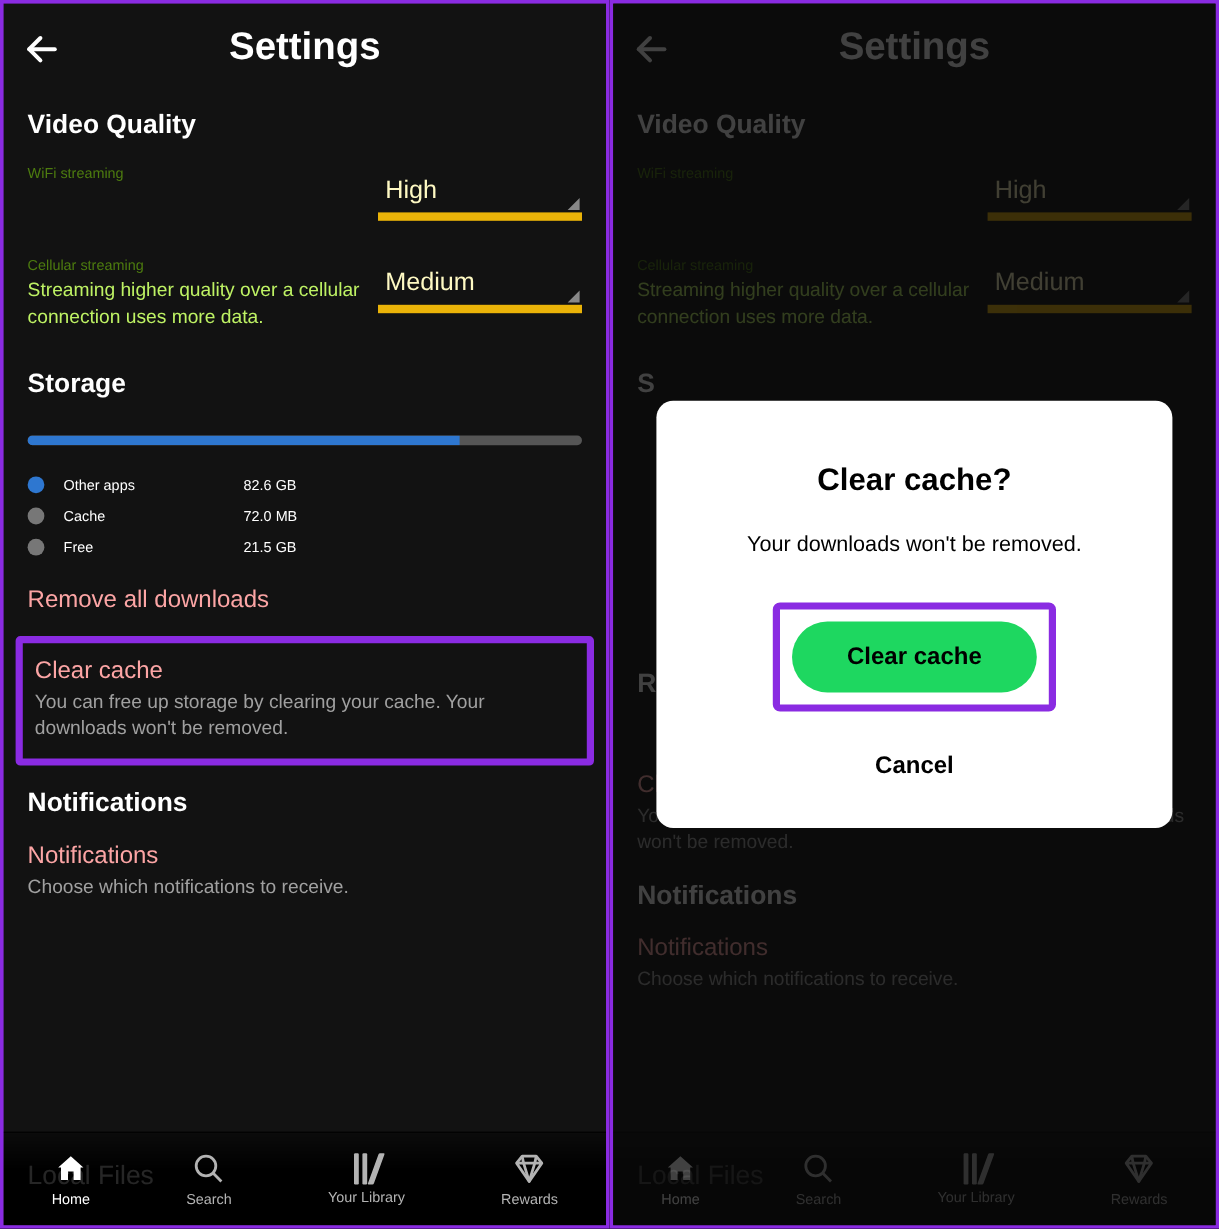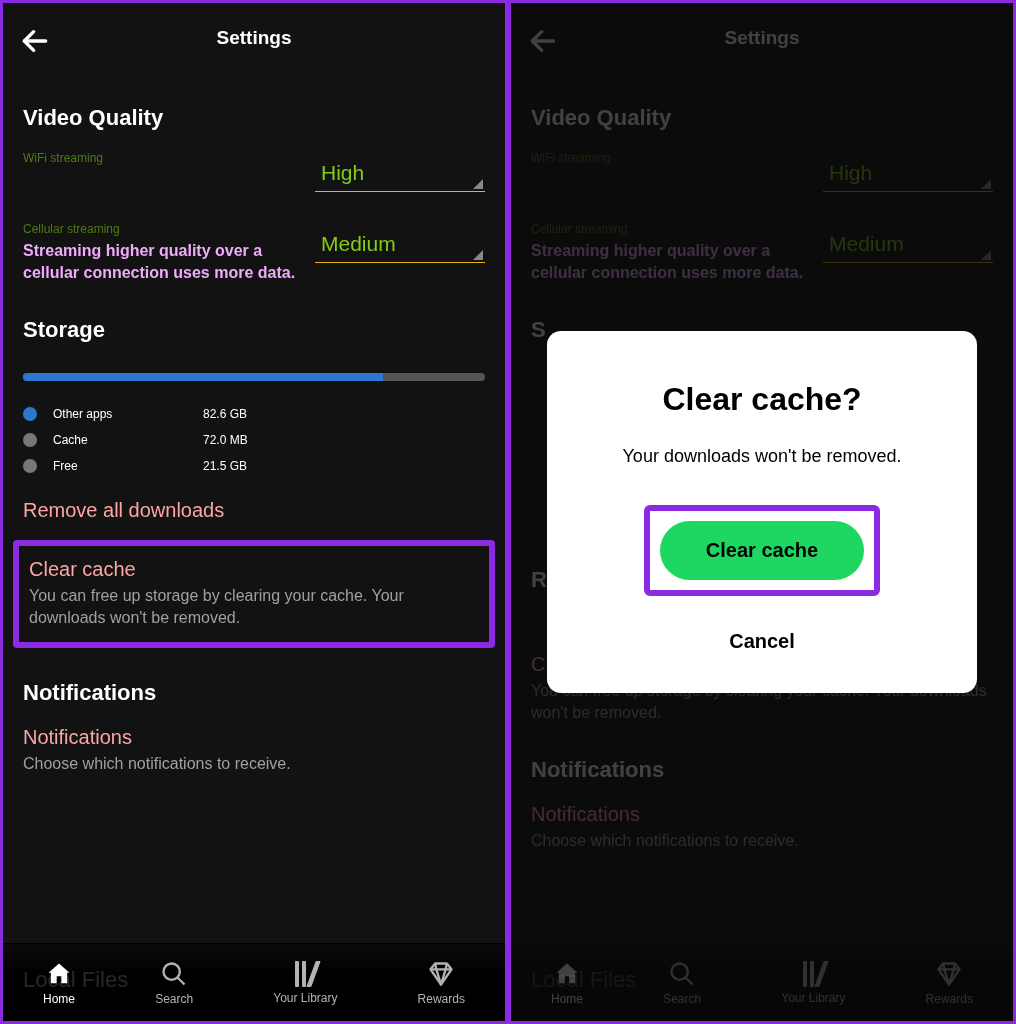--- a/index.html
+++ b/index.html
@@ -31,56 +31,55 @@
   }
   .back {
     position: absolute;
     left: 16px;
     top: 22px;
     width: 32px;
     height: 32px;
     color: #fff;
   }
   .header h1 {
-    font-size: 19px;
+    font-size: 32px;
     font-weight: 700;
   }
   .content {
     padding: 0 20px;
     flex: 1;
     overflow: hidden;
   }
   .section-title {
     font-size: 22px;
     font-weight: 700;
-    margin: 32px 0 20px 0;
+    margin: 18px 0 20px 0;
   }
   .row {
     display: flex;
     align-items: flex-start;
     margin-bottom: 30px;
   }
   .row .left { flex: 1; padding-right: 12px; }
   .row .label {
     font-size: 12px;
     color: #4d7c0f;
   }
   .row .desc {
     font-size: 16px;
-    color: #f0abfc;
+    color: #bef264;
     line-height: 1.4;
     margin-top: 4px;
-    font-weight: bold;
   }
   .dropdown {
     width: 170px;
-    border-bottom: 1px solid #eab308;
+    border-bottom: 7px solid #eab308;
     padding: 10px 0 6px 6px;
     font-size: 21px;
-    color: #84cc16;
+    color: #fef9c3;
     position: relative;
   }
   .dropdown::after {
     content: "";
     position: absolute;
     right: 2px;
     bottom: 2px;
     border-left: 10px solid transparent;
     border-bottom: 10px solid #888;
   }
@@ -176,21 +175,21 @@
   }
   .dialog {
     background: #fff;
     color: #000;
     width: 430px;
     border-radius: 14px;
     padding: 50px 30px 30px 30px;
     text-align:center;
   }
   .dialog h2 {
-    font-size: 32px;
+    font-size: 26px;
     font-weight: 800;
     margin-bottom: 28px;
   }
   .dialog p {
     font-size: 18px;
     margin-bottom: 38px;
   }
   .btn-hl {
     display: inline-block;
     border: 6px solid #8a2be2;

